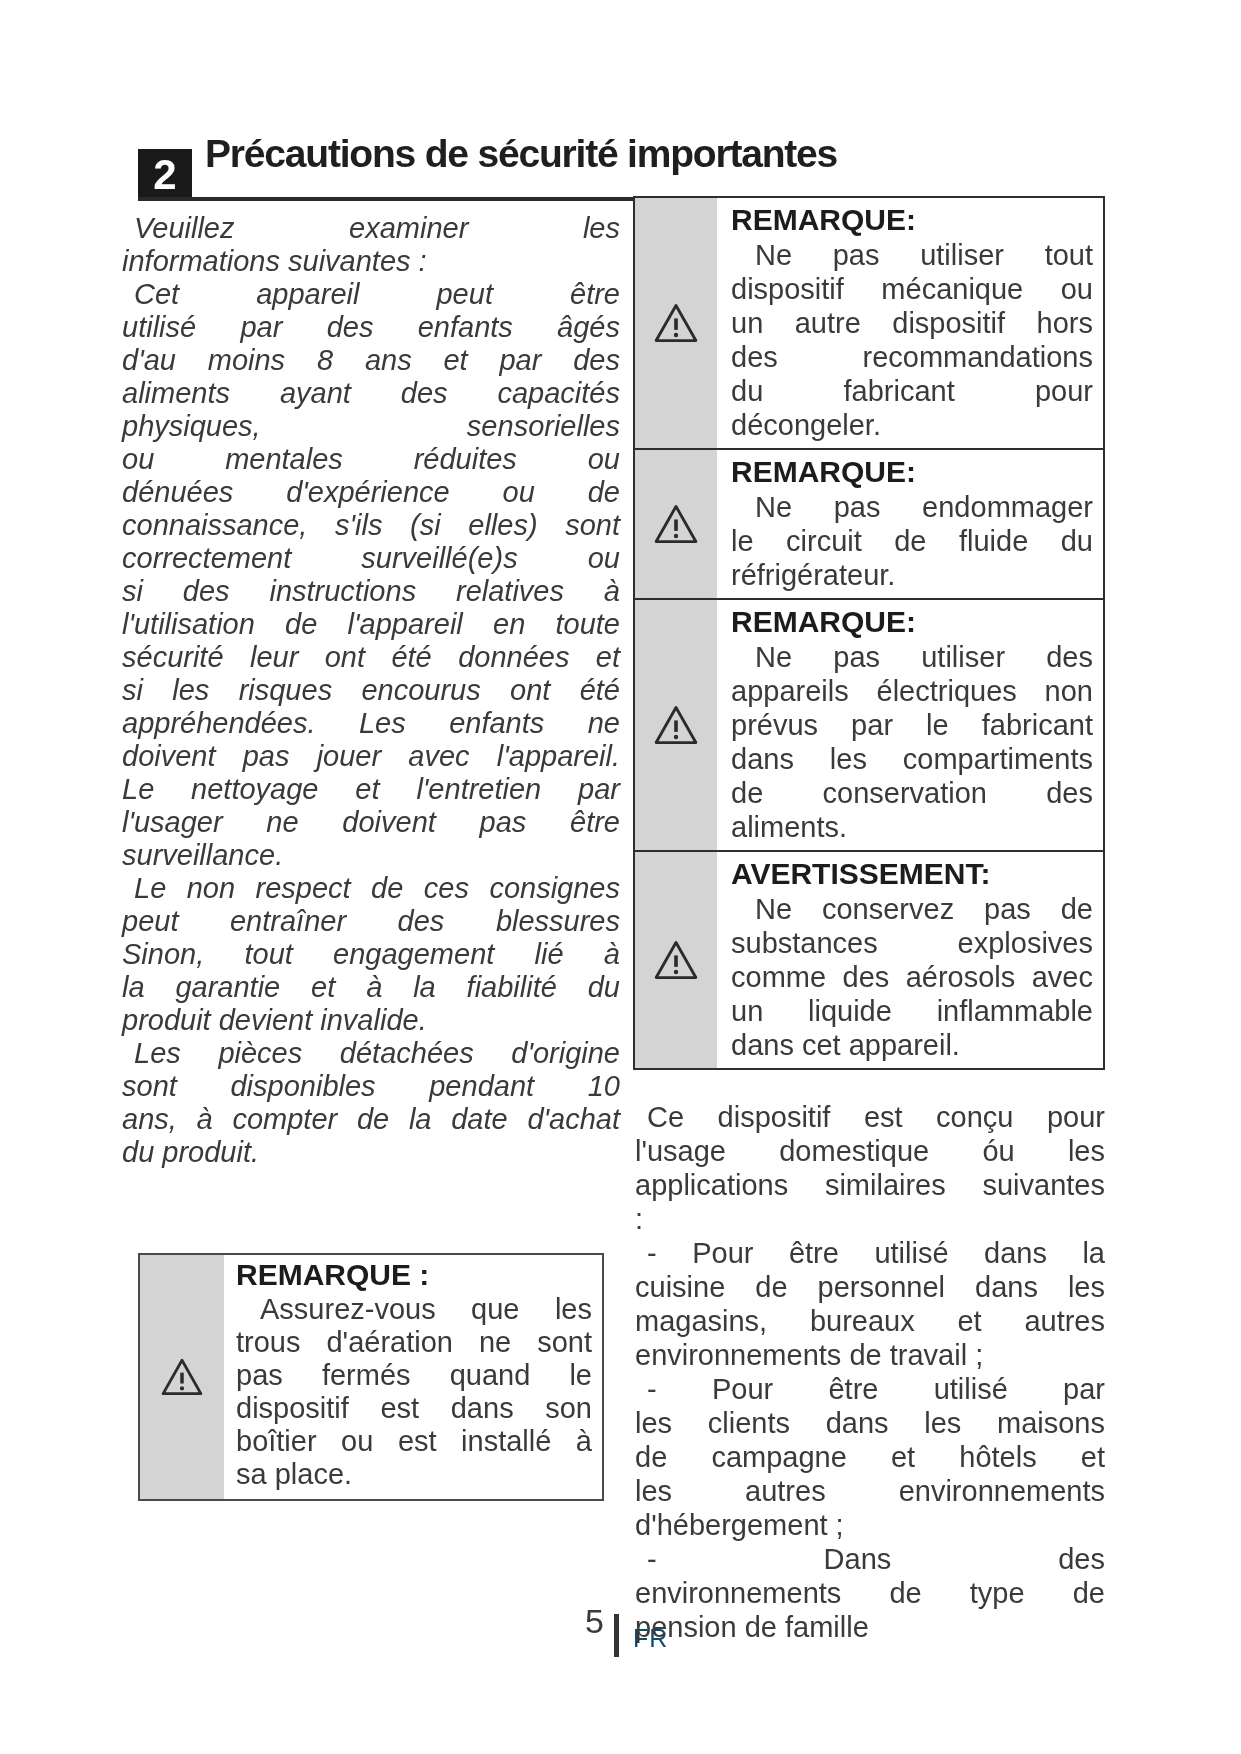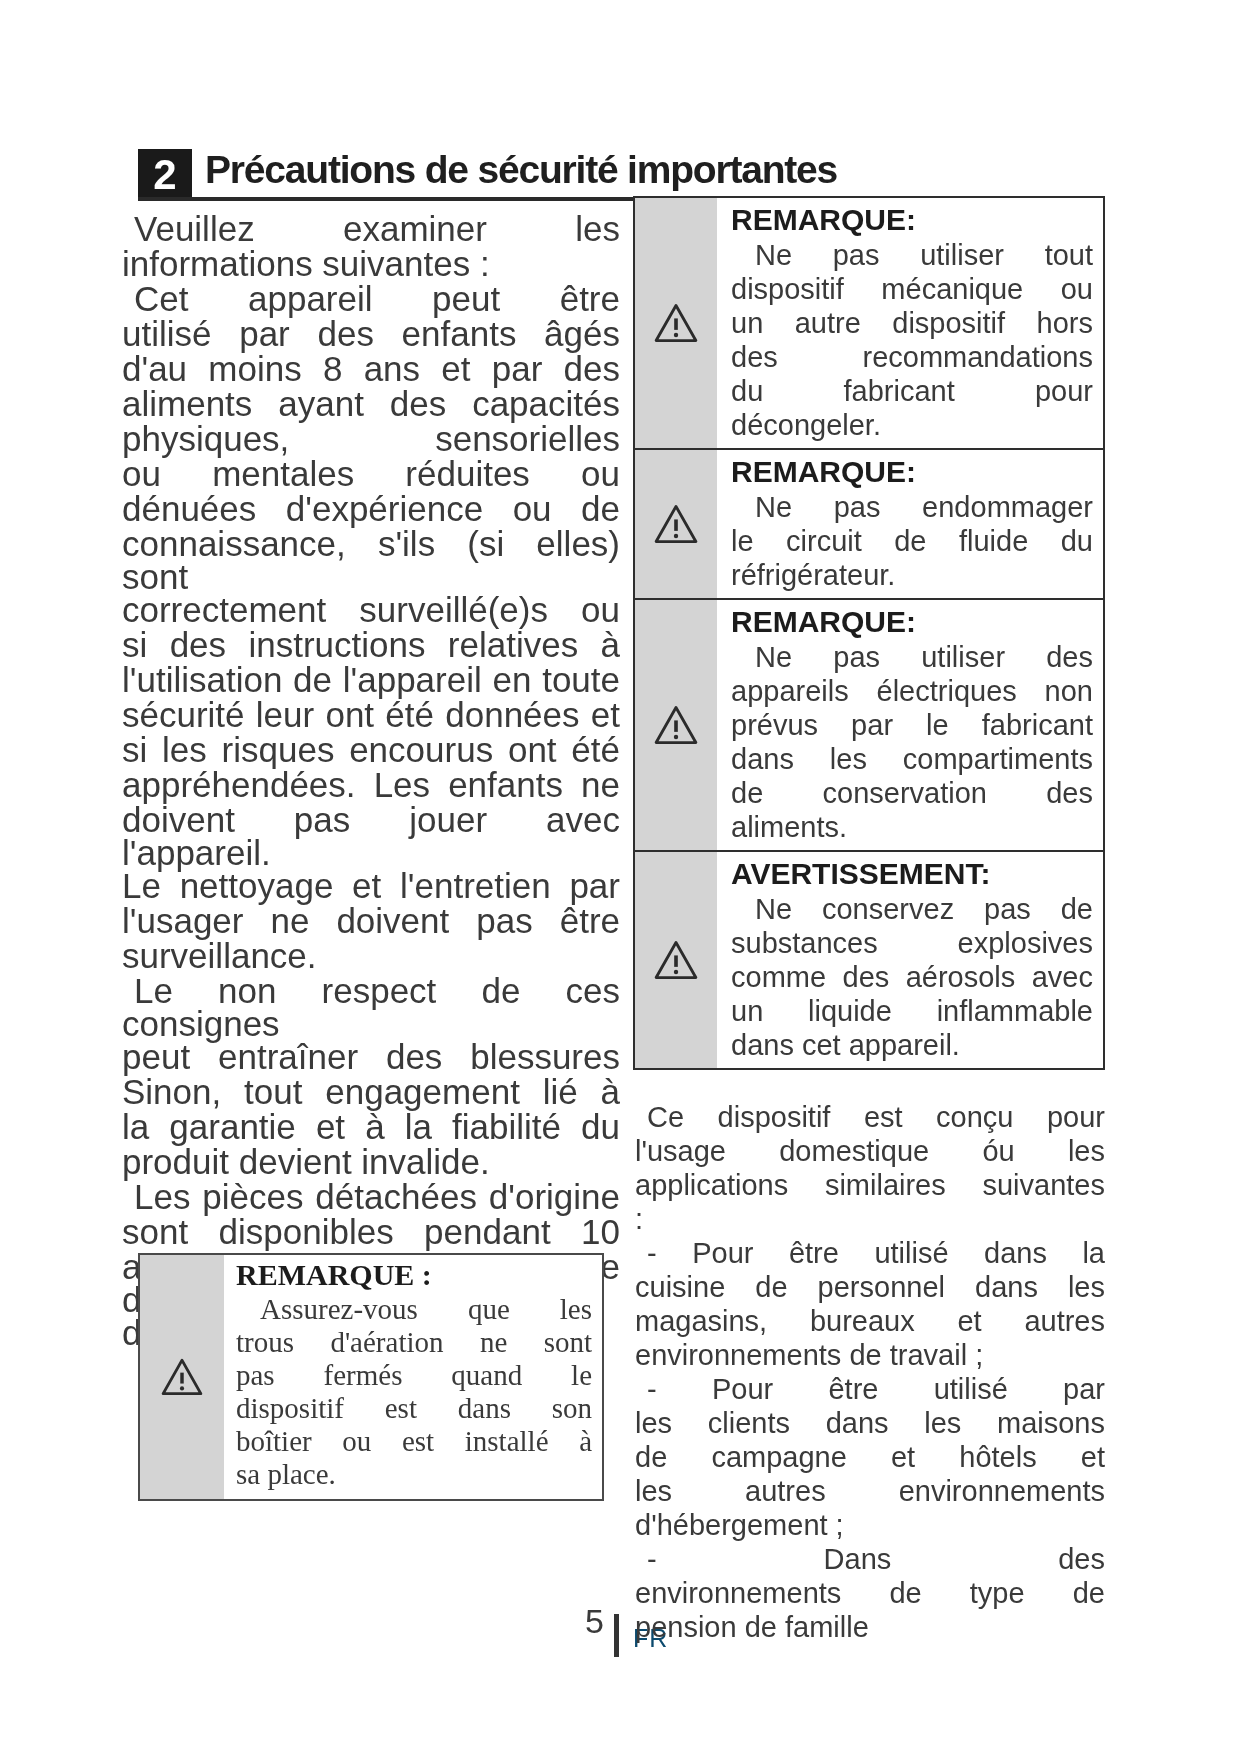--- a/index.html
+++ b/index.html
@@ -8,52 +8,52 @@
     background:#ffffff;overflow:hidden;
     font-family:"Liberation Sans",sans-serif;color:#3a3a3a;
   }
   
   .header-num{
     position:absolute;left:138px;top:149px;width:54px;height:52px;
     background:#1a1a1a;color:#ffffff;font-weight:bold;font-size:42px;
     display:flex;align-items:center;justify-content:center;
   }
   .header-title{
-    position:absolute;left:205px;top:148px;
+    position:absolute;left:205px;top:132px;
     font-size:39px;font-weight:bold;color:#1f1f1f;letter-spacing:-1.2px;
     white-space:nowrap;
   }
   .header-rule{position:absolute;left:138px;top:197px;width:967px;height:4px;background:#2a2a2a;}
   
   .textblock .para{margin:0;}
   .line{text-align:justify;text-align-last:justify;min-height:1em;}
   .line.last{text-align-last:left;}
   .line.first{text-indent:12px;}
   .left-col{
     position:absolute;left:122px;top:212px;width:498px;
-    font-size:35px;line-height:33px;
+    font-size:29px;line-height:33px;font-style:italic;
   }
   .right-bottom{
     position:absolute;left:635px;top:1100px;width:470px;
     font-size:29px;line-height:34px;
   }
   
   .right-boxes{position:absolute;left:633px;top:196px;width:472px;}
   .notebox{display:flex;border:2px solid #2e2e2e;background:#fff;margin-top:-2px;}
   .right-boxes .notebox:first-child{margin-top:0;}
   .strip{
     width:82px;flex:none;background:#d4d4d4;
     display:flex;align-items:center;justify-content:center;
   }
   .nb-content{flex:1;padding:4px 10px 6px 14px;font-size:29px;line-height:34px;}
   .nb-title{font-weight:bold;color:#1c1c1c;font-size:30px;line-height:36px;text-align:left;}
   .nb-content .line.first{text-indent:24px;}
   .left-notebox{
     position:absolute;left:138px;top:1253px;width:462px;
-    display:flex;border:2px solid #4a4a4a;background:#fff;font-family:Liberation Serif, serif;
+    display:flex;border:2px solid #4a4a4a;background:#fff;
   }
   .left-notebox .strip{width:84px;}
   .left-notebox .nb-content{padding:2px 10px 8px 12px;font-size:29px;line-height:33px;}
   
   .footer-page{position:absolute;left:585px;top:1602px;font-size:34px;color:#3a3a3a;}
   .footer-bar{position:absolute;left:614px;top:1614px;width:5px;height:43px;background:#333333;}
   .footer-lang{position:absolute;left:633px;top:1624px;font-size:25px;color:#0c4a6e;letter-spacing:1px;}
   svg{display:block;}
 </style>
 </head>

